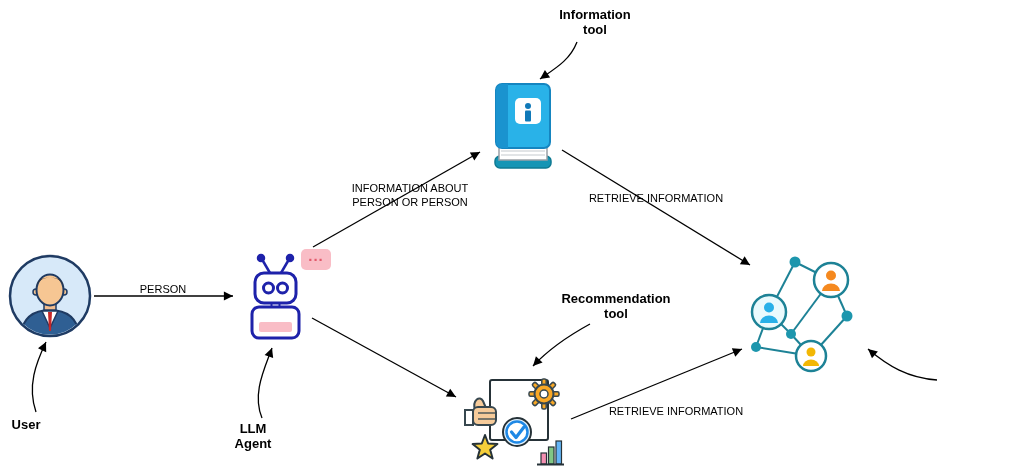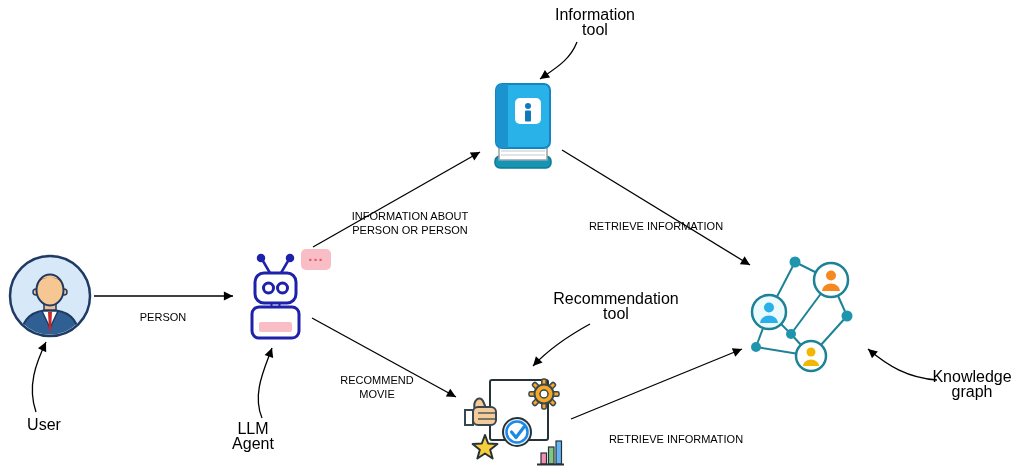--- a/index.html
+++ b/index.html
@@ -5,22 +5,22 @@
   html,body{margin:0;padding:0;background:#ffffff;}
   #canvas{
     position:relative;width:1018px;height:474px;background:#ffffff;
     font-family:"Liberation Sans",sans-serif;overflow:hidden;
   }
   .abs{position:absolute;}
   .label{
     position:absolute;transform:translateX(-50%);text-align:center;
     color:#000;white-space:nowrap;
   }
-  .node-label{font-weight:normal;font-size:16px;line-height:15px;}
-  .edge-label{font-size:11px;line-height:14px;margin-top:28px;}
+  .node-label{font-weight:bold;font-size:13px;line-height:15px;}
+  .edge-label{font-size:11px;line-height:14px;}
   #arrow-layer{position:absolute;left:0;top:0;pointer-events:none;}
   .bubble{
     position:absolute;left:301px;top:249px;width:30px;height:21px;
     background:#f9bdc6;border-radius:5px;color:#e2596b;font-weight:bold;
     font-size:15px;line-height:13px;text-align:center;letter-spacing:1px;
   }
 </style>
 </head>
 <body>
 
@@ -177,57 +177,49 @@
       </g>
 
       <g>
         <circle cx="66" cy="104" r="15" fill="#ffffff" stroke="#1d8296" stroke-width="2.5"></circle>
         <circle cx="66" cy="100" r="4.5" fill="#f2b705"></circle>
         <path d="M58,114 a8,6.5 0 0 1 16,0 Z" fill="#f2b705"></path>
       </g>
     </svg>
   </div>
 
-  <div class="label node-label" style="left:44px;top:417px">
+  <div class="label node-label" style="left:26px;top:417px">
     <div>User</div>
   </div>
 
   <div class="label node-label" style="left:253px;top:421px">
     <div>LLM</div>
     <div>Agent</div>
   </div>
 
   <div class="label node-label" style="left:595px;top:7px">
     <div>Information</div>
     <div>tool</div>
   </div>
 
   <div class="label node-label" style="left:616px;top:291px">
     <div>Recommendation</div>
     <div>tool</div>
   </div>
 
-  <div class="label node-label" style="left:972px;top:369px">
-    <div>Knowledge</div>
-    <div>graph</div>
-  </div>
 
   <div class="label edge-label" style="left:163px;top:282px">
     <div>PERSON</div>
   </div>
 
   <div class="label edge-label" style="left:410px;top:181px">
     <div>INFORMATION ABOUT</div>
     <div>PERSON OR PERSON</div>
   </div>
 
-  <div class="label edge-label" style="left:377px;top:345px">
-    <div>RECOMMEND</div>
-    <div>MOVIE</div>
-  </div>
 
   <div class="label edge-label" style="left:656px;top:191px">
     <div>RETRIEVE INFORMATION</div>
   </div>
 
   <div class="label edge-label" style="left:676px;top:404px">
     <div>RETRIEVE INFORMATION</div>
   </div>
 
 </div>

